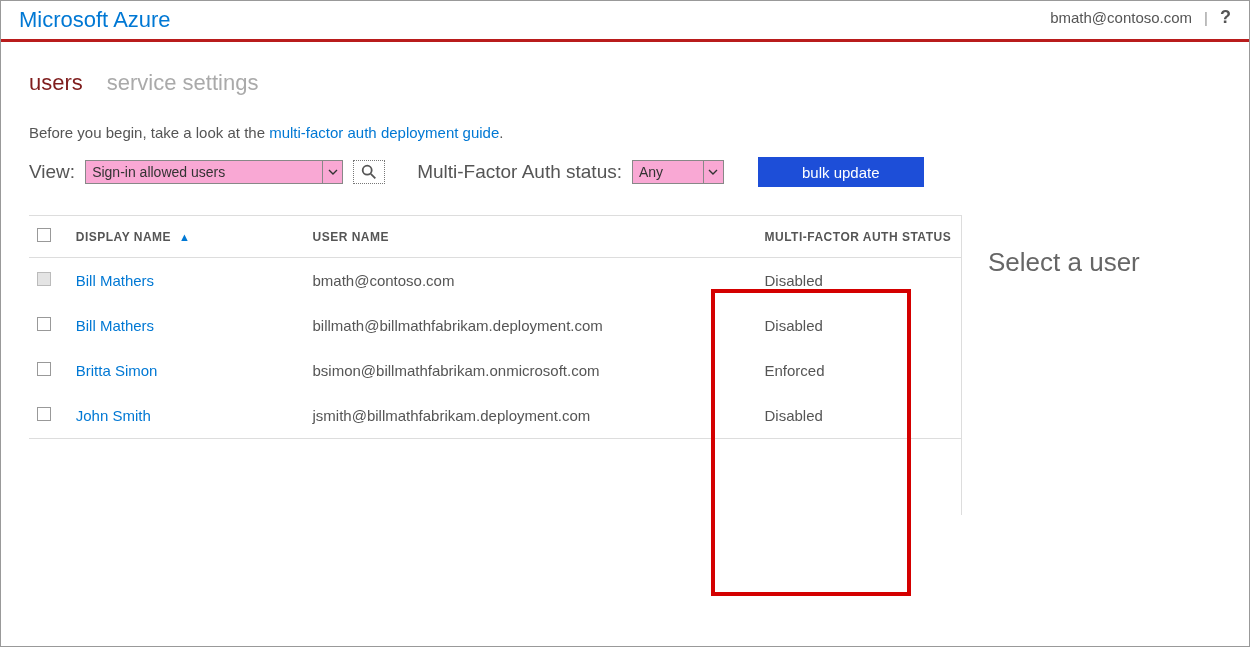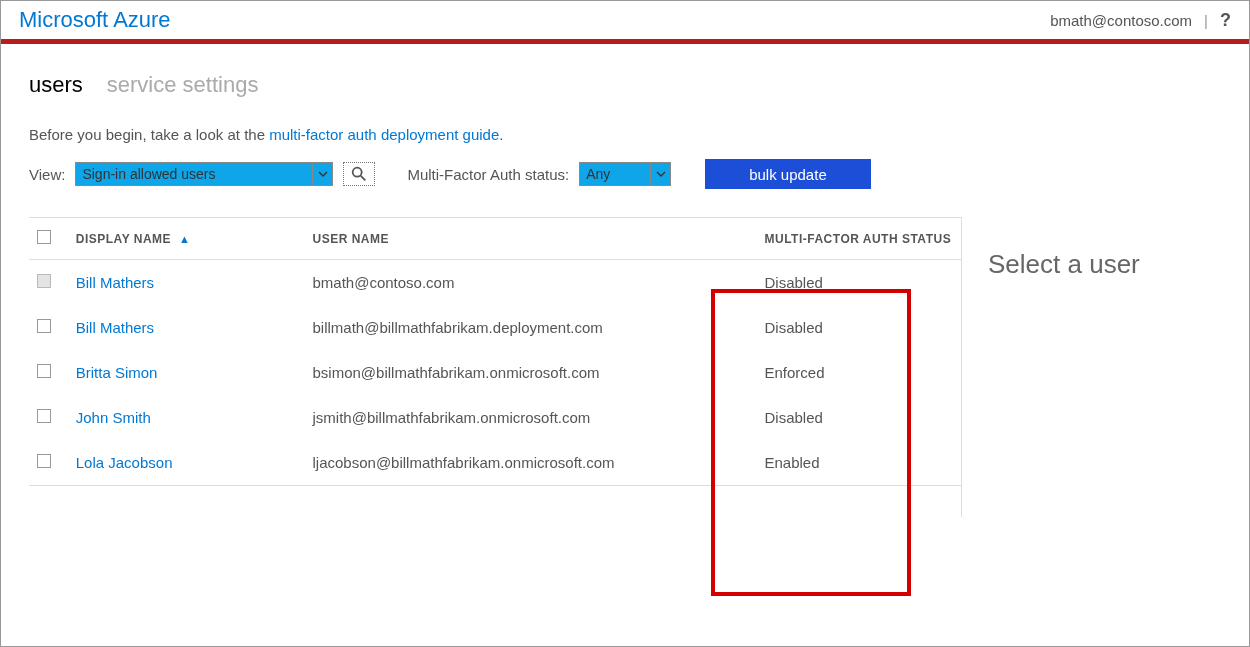--- a/index.html
+++ b/index.html
@@ -10,23 +10,23 @@
     background: #fff;
     width: 1250px;
     height: 647px;
     border: 1px solid #999;
     position: relative;
     overflow: hidden;
   }
   .topbar {
     display: flex;
     justify-content: space-between;
-    align-items: center;
+    align-items: flex-start;
     padding: 6px 18px 6px 18px;
-    border-bottom: 5px solid #b91c1c;
+    border-bottom: 3px solid #b91c1c;
     gap: 48px;
   }
   .brand {
     color: #0078d4;
     font-size: 22px;
     font-weight: 400;
   }
   .topbar-right {
     display: flex;
     align-items: center;
@@ -43,31 +43,31 @@
     color: #555;
     margin-bottom: 4px;
   }
   .tabs { display: flex; gap: 24px; margin-bottom: 28px; }
   .tab {
     font-size: 22px;
     font-weight: 300;
     color: #aaa;
     cursor: pointer;
   }
-  .tab.active { color: #000000; }
+  .tab.active { color: #7f1d1d; }
   .intro { font-size: 15px; color: #555; margin-bottom: 16px; }
   .intro a { color: #0078d4; text-decoration: none; }
   .filters { display: flex; align-items: center; gap: 10px; margin-bottom: 28px; }
-  .filter-label { color: #555; font-size: 15px; }
+  .filter-label { color: #555; font-size: 19px; }
   .select-wrap {
     display: inline-flex;
     align-items: center;
     border: 1px solid #888;
     height: 24px;
-    background: #0ea5e9;
+    background: #f9a8d4;
     font-size: 14px;
   }
   .select-wrap .sel-text { padding: 0 6px; }
   .select-wrap .sel-arrow {
     width: 20px; height: 100%;
     border-left: 1px solid #888;
     display: flex; align-items: center; justify-content: center;
     font-size: 10px;
     user-select: none;
   }
@@ -222,28 +222,22 @@
             </tr>
             <tr>
               <td class="col-check"><span class="chk"></span></td>
               <td class="col-name"><a href="#" class="name-link">Britta Simon</a></td>
               <td class="col-user">bsimon@billmathfabrikam.onmicrosoft.com</td>
               <td class="col-status">Enforced</td>
             </tr>
             <tr>
               <td class="col-check"><span class="chk"></span></td>
               <td class="col-name"><a href="#" class="name-link">John Smith</a></td>
-              <td class="col-user">jsmith@billmathfabrikam.onmicrosoft.com</td>
+              <td class="col-user">jsmith@billmathfabrikam.deployment.com</td>
               <td class="col-status">Disabled</td>
-            </tr>
-            <tr>
-              <td class="col-check"><span class="chk"></span></td>
-              <td class="col-name"><a href="#" class="name-link">Lola Jacobson</a></td>
-              <td class="col-user">ljacobson@billmathfabrikam.onmicrosoft.com</td>
-              <td class="col-status">Enabled</td>
             </tr>
           </tbody>
       </table>
     </div>
     <div class="side-panel">
       <span>Select a user</span>
     </div>
   </div>
 </div>
 

